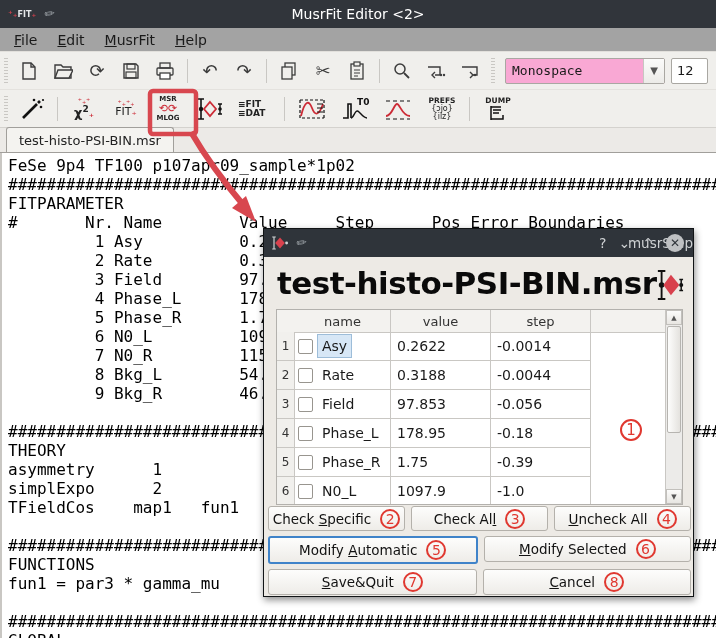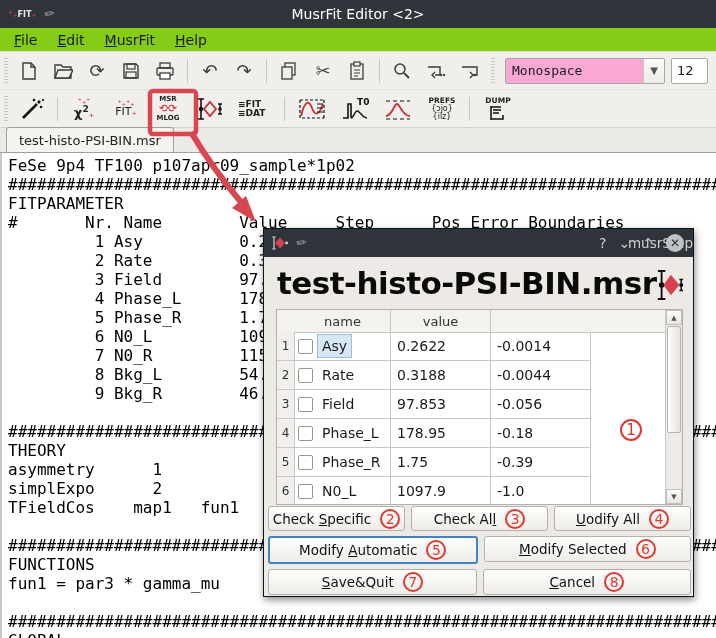--- a/index.html
+++ b/index.html
@@ -9,21 +9,21 @@
   
   .titlebar{position:absolute;left:0;top:0;width:716px;height:28px;background:#31353b;
             display:flex;align-items:center;}
   .titlebar .tl-icons{display:flex;align-items:center;gap:8px;padding-left:8px;}
   .titlebar .title{position:absolute;left:0;right:0;text-align:center;color:#ffffff;font-size:14px;}
   .fitlogo{color:#d8414d;font-size:8px;font-weight:bold;letter-spacing:0;position:relative;}
   .fitlogo .spark{color:#d8414d;font-size:9px;}
   .pin{color:#9aa0a5;font-size:12px;transform:rotate(35deg);display:inline-block;}
 
   
-  .menubar{position:absolute;left:0;top:28px;width:716px;height:24px;background:#84cc16;
+  .menubar{position:absolute;left:0;top:28px;width:716px;height:24px;background:#a3a3a3;
            display:flex;align-items:center;padding-left:4px;border-bottom:1px solid #e2e0dc;box-sizing:border-box;}
   .menu-item{padding:2px 10px;font-size:14px;cursor:default;}
   .key{text-decoration:underline;}
 
   
   .toolbar{position:absolute;left:0;width:716px;display:flex;align-items:center;background:#f0efec;box-sizing:border-box;}
   #toolbar1{top:52px;height:38px;border-bottom:1px solid #e4e2de;}
   #toolbar2{top:90px;height:38px;border-bottom:1px solid #d4d2ce;}
   .handle{width:8px;height:26px;margin:0 2px;background:repeating-linear-gradient(180deg,#c9c7c3 0 1px,transparent 1px 3px);
           background-size:4px 100%;background-repeat:repeat-y;background-position:2px 0;}
@@ -348,20 +348,21 @@
       <path d="M16 8 L25 19 L16 30 L8 19 Z" fill="#d8414d"></path>
       <path d="M27 13 v12 M25 13 h4 M25 25 h4" stroke="#111" stroke-width="1.6" fill="none"></path>
       <circle cx="27" cy="19" r="2.2" fill="#111"></circle>
     </svg>
 
     <div class="ptable">
       <div class="thead">
         <div class="hc h-num"></div>
         <div class="hc h-name">name</div>
         <div class="hc h-value">value</div>
+        <div class="hc h-step">step</div>
         <div class="hc h-blank"></div>
       </div>
       <div class="tbody" id="tbody">
       <div class="trow current">
         <div class="tc c-num">1</div>
         <div class="tc c-name">
           <span class="cbx"></span>
           <span class="nametxt">Asy</span>
         </div>
         <div class="tc c-value">0.2622</div>
@@ -430,21 +431,21 @@
       <div class="btnrow r1">
         <div class="qbtn">
           <span><span>Check </span><span class="key">S</span><span>pecific</span></span>
           <span class="badge">2</span>
         </div>
         <div class="qbtn">
           <span><span>Check Al</span><span class="key">l</span><span></span></span>
           <span class="badge">3</span>
         </div>
         <div class="qbtn">
-          <span><span></span><span class="key">U</span><span>odify All</span></span>
+          <span><span></span><span class="key">U</span><span>ncheck All</span></span>
           <span class="badge">4</span>
         </div>
       </div>
       <div class="btnrow r2">
         <div class="qbtn focused">
           <span><span>Modify </span><span class="key">A</span><span>utomatic</span></span>
           <span class="badge">5</span>
         </div>
         <div class="qbtn">
           <span><span></span><span class="key">M</span><span>odify Selected</span></span>

